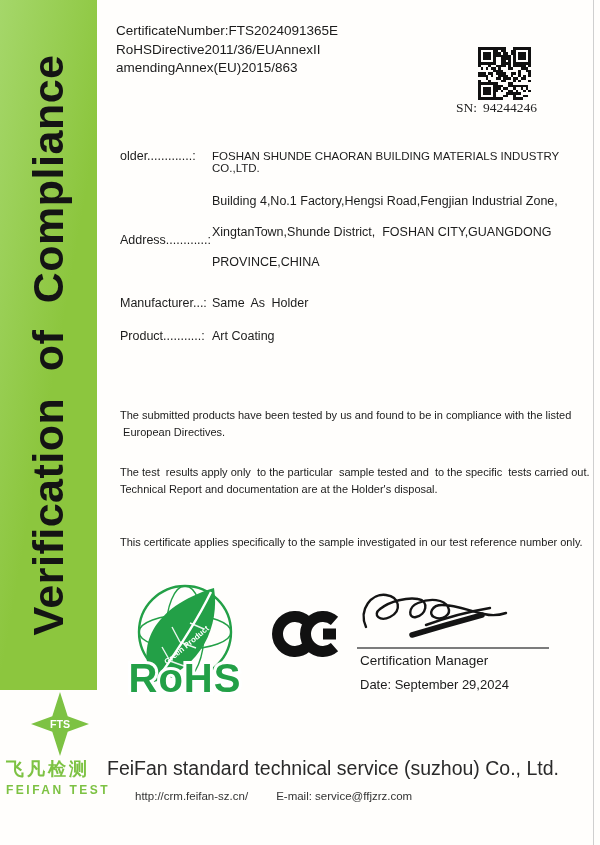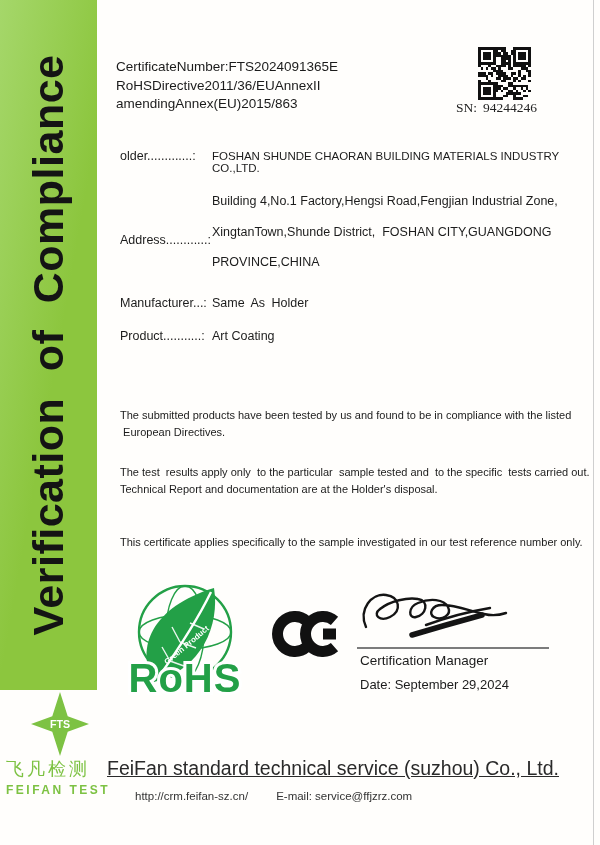--- a/index.html
+++ b/index.html
@@ -9,21 +9,21 @@
   }
   
   .band{position:absolute;left:0;top:0;width:97px;height:690px;
     background:linear-gradient(100deg,#a5d76a 0%,#8cc63e 55%,#8cc63e 100%);}
   .band-text{position:absolute;left:0;top:0;width:690px;height:97px;
     transform:rotate(-90deg) translateX(-690px);transform-origin:top left;
     display:flex;align-items:center;justify-content:center;
     font-size:43px;font-weight:bold;color:#141414;letter-spacing:.5px;word-spacing:14px;white-space:nowrap;}
   .vline{position:absolute;left:593px;top:0;width:1px;height:845px;background:#cfcfcf;}
 
-  .header-block{position:absolute;left:116px;top:22px;font-size:13.5px;line-height:18.5px;color:#1b1b1b;margin-top:36px;}
+  .header-block{position:absolute;left:116px;top:22px;font-size:13.5px;line-height:18.5px;color:#1b1b1b;}
   .qr{position:absolute;left:478px;top:47px;width:53px;height:53px;}
   .sn{position:absolute;left:456px;top:100px;font-family:"Liberation Serif", serif;font-size:13.5px;color:#222;}
   .sn .sn-val{margin-left:6px;}
 
   .row{position:absolute;left:120px;display:flex;font-size:12.5px;}
   .row .label{width:92px;flex:none;}
   .row .value{white-space:pre-wrap;}
   #row-holder{top:149px;justify-content:space-between;}
   #row-holder .value{font-size:11.5px;padding-top:1px;width:380px;}
   #row-address{top:186px;line-height:30.5px;}
@@ -39,24 +39,24 @@
 
   .rohs{position:absolute;left:121px;top:581px;width:128px;height:117px;}
   .ce{position:absolute;left:272px;top:607px;width:74px;height:54px;}
   .sig-scribble{position:absolute;left:356px;top:589px;width:156px;height:58px;}
   .sig-line{position:absolute;left:357px;top:647px;width:192px;height:2px;background:#7c7c7c;}
   .sig-title{position:absolute;left:360px;top:653px;font-size:13.5px;}
   .sig-date{position:absolute;left:360px;top:677px;font-size:13px;}
 
   .fts{position:absolute;left:6px;top:692px;width:108px;}
   .fts svg{width:58px;height:64px;display:block;margin:0 auto;}
-  .fts-cn{font-size:18px;font-weight:normal;color:#7dc243;letter-spacing:3px;margin-top:1px;}
+  .fts-cn{font-size:18px;font-weight:bold;color:#7dc243;letter-spacing:3px;margin-top:1px;}
   .fts-en{font-size:12px;font-weight:bold;color:#7dc243;letter-spacing:2.5px;margin-top:2px;}
 
-  .footer-company{position:absolute;left:100px;top:757px;width:466px;text-align:center;font-size:19.5px;color:#2a2a2a;text-decoration:underline;}
+  .footer-company{position:absolute;left:100px;top:757px;width:466px;text-align:center;font-size:19.5px;color:#2a2a2a;}
   .footer-links{position:absolute;left:135px;top:790px;font-size:11.5px;color:#333;display:flex;gap:28px;}
 </style>
 </head>
 <body>
 
 <div class="band">
   <div class="band-text">Verification of Compliance</div>
 </div>
 
 <div class="vline"></div>

